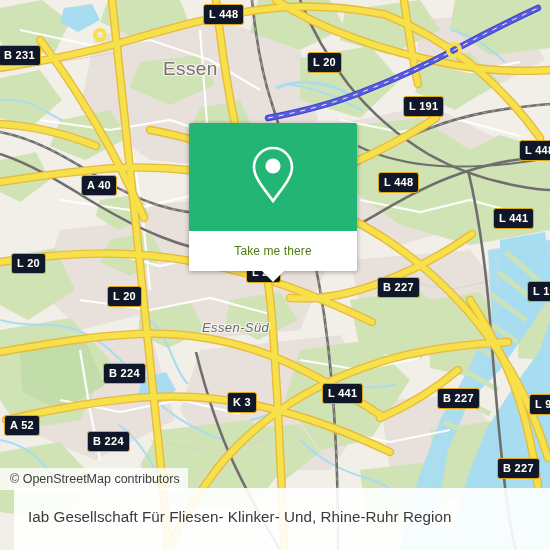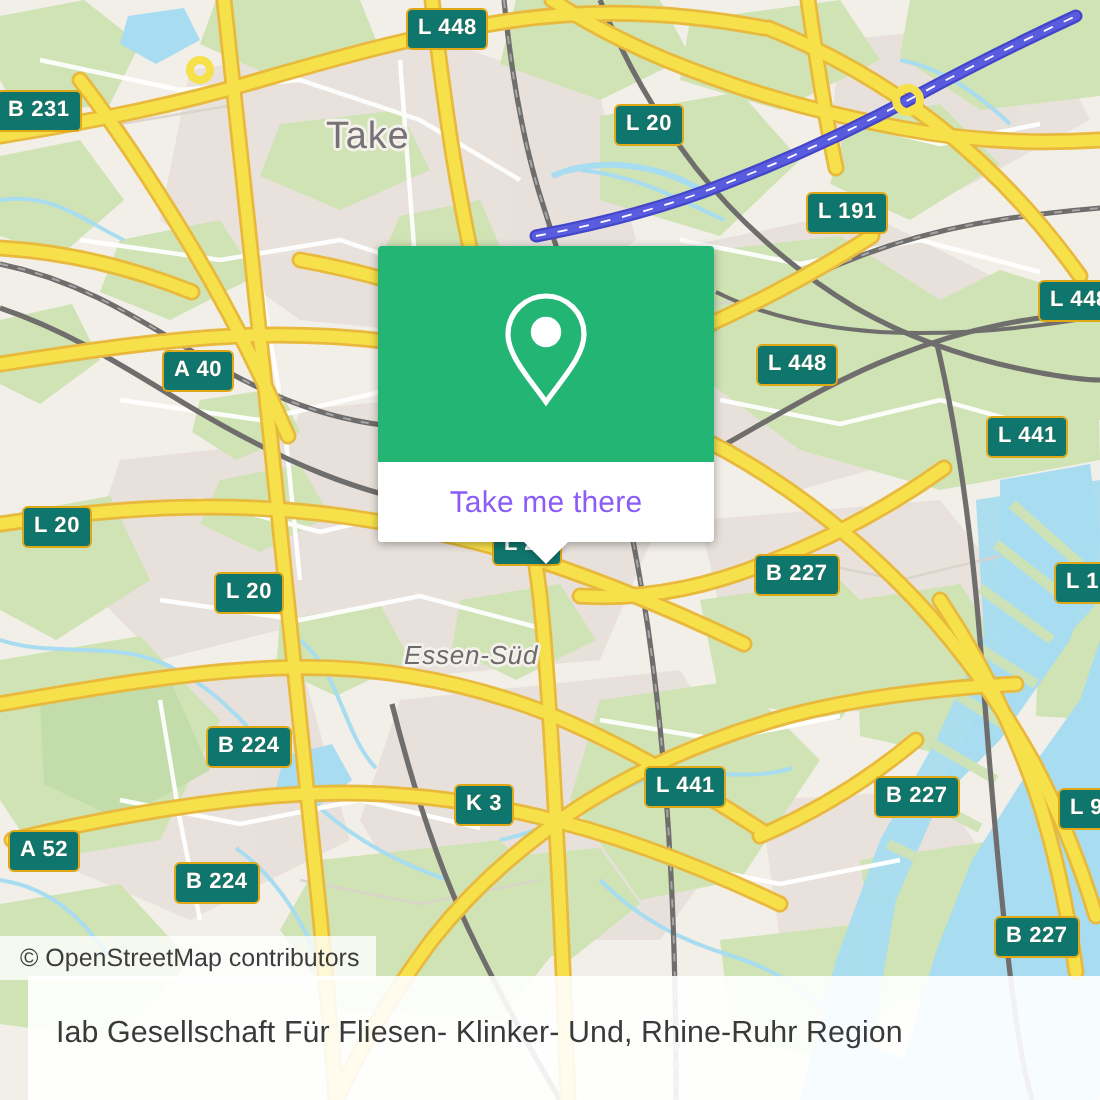--- a/index.html
+++ b/index.html
@@ -37,21 +37,21 @@
   }
   .place-label.small {
     font-size: 13px;
     font-style: italic;
     color: #6d6a6c;
   }
 
   
   .shield {
     position: absolute;
-    background: #0f766e;
+    background: #0f172a;
     border: 1.6px solid #e0a816;
     border-radius: 3px;
     color: #ffffff;
     font-size: 11px;
     font-weight: bold;
     letter-spacing: .3px;
     line-height: 1;
     padding: 3.5px 5px 4.5px 5px;
     white-space: nowrap;
     text-shadow: 0 0 1px rgba(120,90,0,.35);
@@ -79,22 +79,22 @@
   #popup-bottom {
     background: #ffffff;
     height: 40px;
     border-radius: 0 0 2px 2px;
     display: flex;
     align-items: center;
     justify-content: center;
     position: relative;
   }
   #popup-label {
-    color: #8b5cf6;
-    font-size: 15px;
+    color: #4d7c0f;
+    font-size: 12px;
     letter-spacing: .1px;
   }
   #popup-tail {
     position: absolute;
     left: 50%;
     bottom: -11px;
     margin-left: -11px;
     width: 0; height: 0;
     border-left: 11px solid transparent;
     border-right: 11px solid transparent;
@@ -336,21 +336,21 @@
           <path d="M268 118 C300 112 332 104 362 92 C396 79 428 64 458 48 C486 33 512 20 538 8"></path>
         </g>
 
         <g fill="none" stroke="#f7e14b" stroke-width="4">
           <circle cx="454" cy="50" r="6"></circle>
           <circle cx="100" cy="35" r="5"></circle>
         </g>
       </g>
     </svg>
 
-    <div class="place-label" style="left:163px; top:58px;">Take</div>
+    <div class="place-label" style="left:163px; top:58px;">Essen</div>
     <div class="place-label small" style="left:202px; top:320px;">Essen-Süd</div>
 
     <div class="shield" style="left:203px; top:4px;">L 448</div>
     <div class="shield" style="left:-2px; top:45px;">B 231</div>
     <div class="shield" style="left:307px; top:52px;">L 20</div>
     <div class="shield" style="left:403px; top:57px;margin-top:39px;">L 191</div>
     <div class="shield" style="left:519px; top:140px;">L 448</div>
     <div class="shield" style="left:378px; top:172px;">L 448</div>
     <div class="shield" style="left:81px; top:175px;">A 40</div>
     <div class="shield" style="left:493px; top:208px;">L 441</div>

